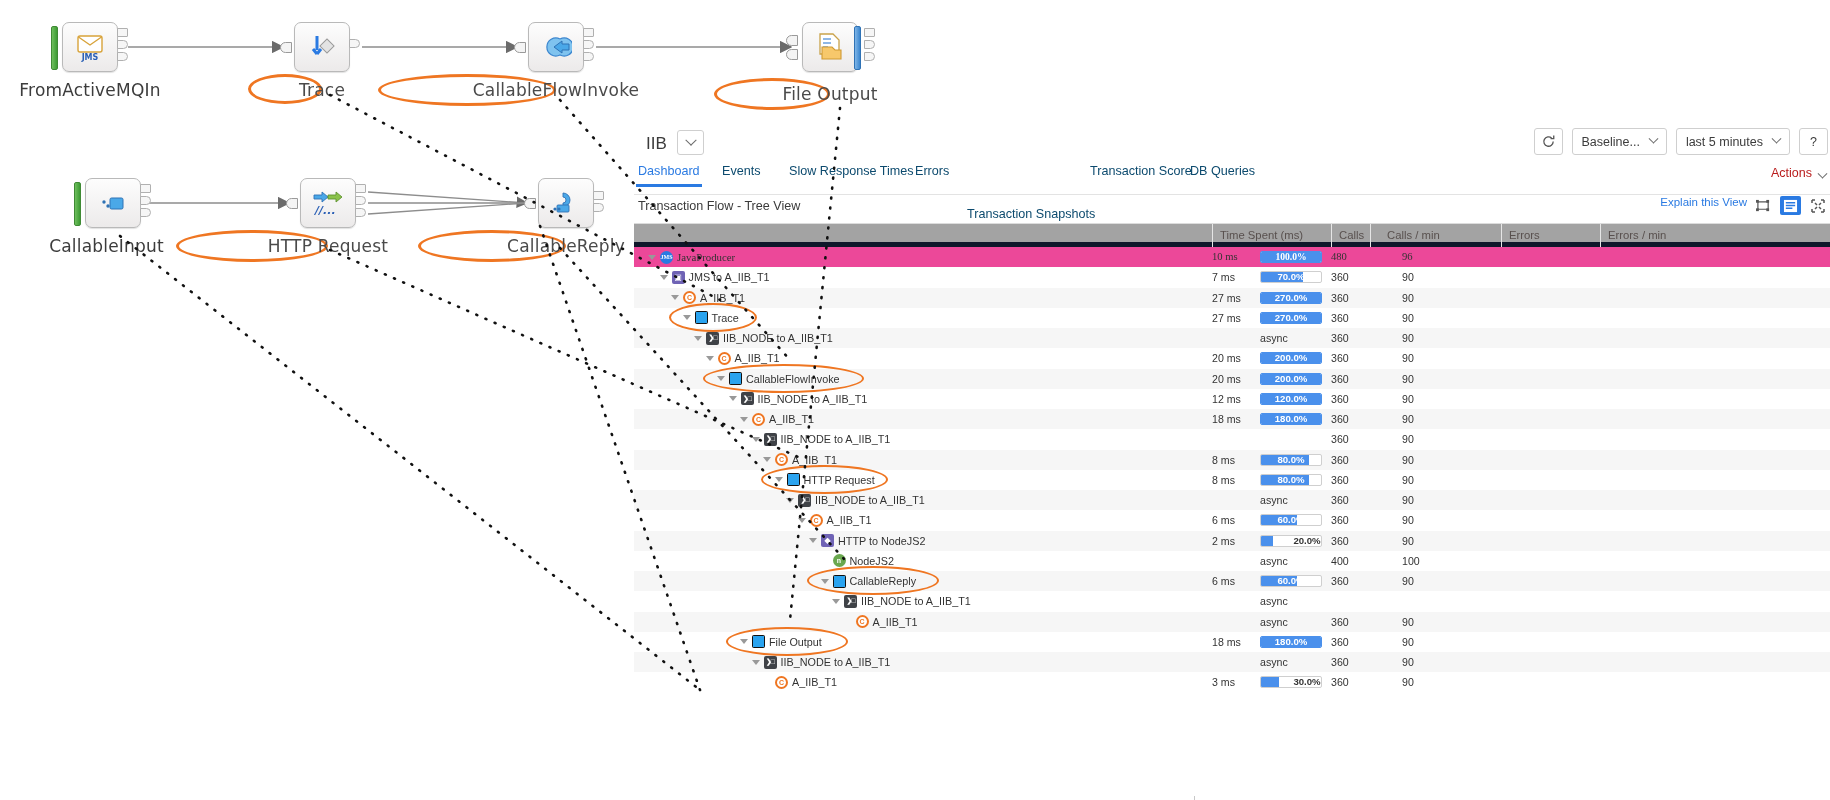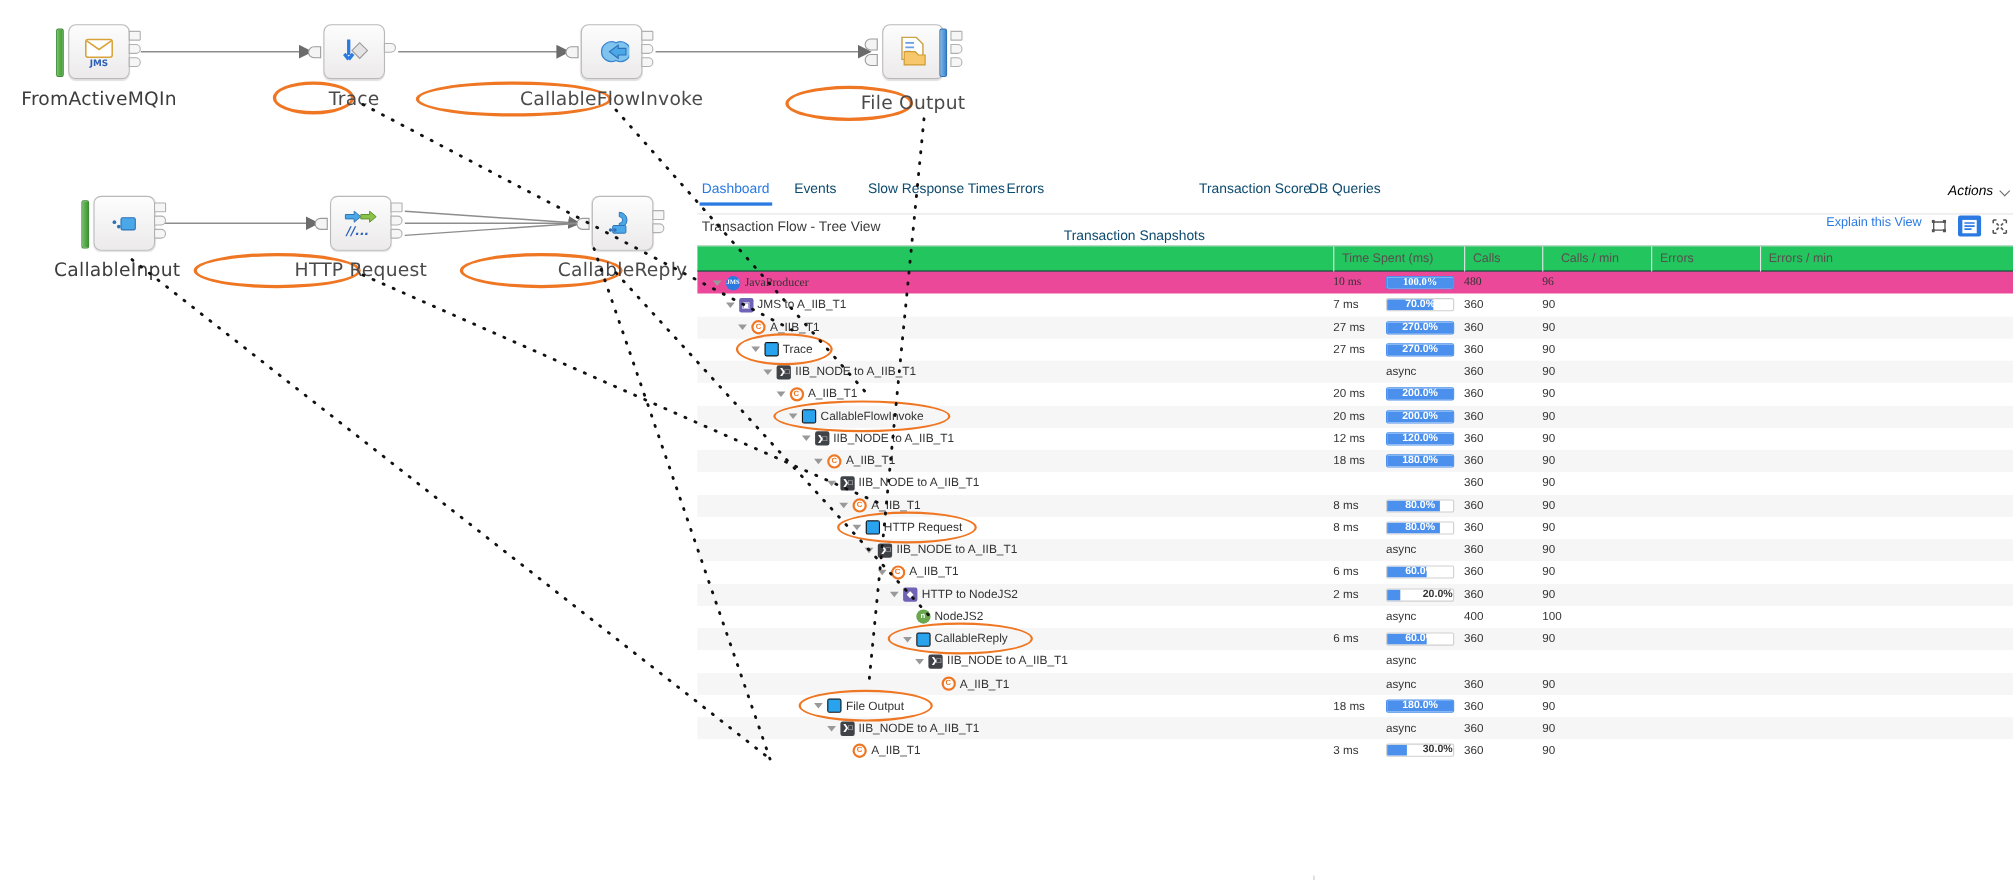--- a/index.html
+++ b/index.html
@@ -74,34 +74,34 @@
     position: absolute; top: 0; font-size: 12.6px; color: #0c4a6e;
     white-space: nowrap; padding-bottom: 9px;
   }
   .tab.active { color: #2a7ae2; }
   .tab.active:after {
     content: ""; position: absolute; left: -2px; right: -2px; bottom: 0;
     height: 3px; background: #2a7ae2;
   }
   .tabs-rule { position: absolute; left: 0; right: 0; bottom: 0; height: 1px; background: #e3e3e3; }
 
-  .actions-row { position: absolute; right: 4px; top: 40px; display: flex; align-items: flex-end; gap: 7px; font-size: 12.5px; color: #000000; font-style: italic; }
+  .actions-row { position: absolute; right: 4px; top: 40px; display: flex; align-items: flex-end; gap: 7px; font-size: 12.5px; color: #b91c1c; }
 
   .subhead { position: absolute; left: 0; top: 69px; width: 100%; height: 28px; }
   .subhead-title { position: absolute; left: 4px; top: 4px; font-size: 12.6px; color: #3a3a3a; }
   .subhead-right { position: absolute; right: 2px; top: 1px; display: flex; align-items: flex-start; gap: 6px; }
   .link { color: #2a7ae2; font-size: 11.5px; }
   .viewbtn { width: 21px; height: 19px; display:flex; align-items:center; justify-content:center; border-radius:2px; }
   .viewbtn.on { background: #2a7ae2; }
 
   
   .tbl { position: absolute; left: 0; top: 97px; right: 0; bottom: 0; }
   .thead {
     position: relative; height: 24px; border-top: 1px solid #dcdcdc;
-    border-bottom: 1px solid #0f172a; background: #22c55e;
+    border-bottom: 5px solid #0f172a; background: #a3a3a3;
   }
   .th {
     position: absolute; top: 0; height: 23px; line-height: 23px;
     font-size: 11.3px; color: #58504e; padding-left: 7px;
     border-left: 1px solid #e6e6e6; white-space: nowrap;
   }
   .rows { position: relative; }
   .row { position: relative; height: 20.25px; }
   .row.odd  { background: #f6f6f6; }
   .row.even { background: #ffffff; }
@@ -295,20 +295,46 @@
       <line x1="840" y1="108" x2="790" y2="620"></line>
       <line x1="330" y1="250" x2="805" y2="460"></line>
       <line x1="560" y1="248" x2="845" y2="560"></line>
       <line x1="120" y1="236" x2="700" y2="690"></line>
       <line x1="540" y1="226" x2="700" y2="690"></line>
     </g>
   </svg>
 
   <div id="panel">
 
+    <div class="panel-top">
+      <div class="app-title">IIB</div>
+      <div class="app-dd">
+        <span class="chev"></span>
+      </div>
+
+      <div class="top-right">
+        <div class="btn icon-only">
+          <svg width="15" height="15" viewBox="0 0 16 16">
+            <path d="M13,8 a5,5 0 1,1 -1.6,-3.6" fill="none" stroke="#555" stroke-width="1.4"></path>
+            <path d="M13.6,1.6 L13.6,5 L10.2,5" fill="none" stroke="#555" stroke-width="1.4"></path>
+          </svg>
+        </div>
+        <div class="btn">
+          <span>Baseline...</span>
+          <span class="chev sm"></span>
+        </div>
+        <div class="btn">
+          <span>last 5 minutes</span>
+          <span class="chev sm"></span>
+        </div>
+        <div class="btn icon-only">
+          <span>?</span>
+        </div>
+      </div>
+    </div>
 
     <div class="tabs">
       <div class="tab active" style="left:4px;">Dashboard</div>
       <div class="tab" style="left:88px;">Events</div>
       <div class="tab" style="left:155px;">Slow Response Times</div>
       <div class="tab" style="left:281px;">Errors</div>
       <div class="tab" style="left:333px;margin-top:43px;">Transaction Snapshots</div>
       <div class="tab" style="left:456px;">Transaction Score</div>
       <div class="tab" style="left:556px;">DB Queries</div>
       <div class="tabs-rule"></div>
@@ -344,21 +370,21 @@
             <path d="M4,4 L6,6 M10,4 L8,6 M4,10 L6,8 M10,10 L8,8" stroke="#555" stroke-width="1.5"></path>
           </svg>
         </span>
       </div>
     </div>
 
     <div class="tbl">
       <div class="thead">
         <div class="th" style="left:578px; width:119px;">Time Spent (ms)</div>
         <div class="th" style="left:697px; width:71px;">Calls</div>
-        <div class="th" style="left:768px; width:99px;padding-left:16px;">Calls / min</div>
+        <div class="th" style="left:736px; width:99px;padding-left:16px;">Calls / min</div>
         <div class="th" style="left:867px; width:99px;">Errors</div>
         <div class="th" style="left:966px; width:120px;">Errors / min</div>
       </div>
       <div class="rows" id="rows">
           <div class="row sel">
             <div class="cell-name" style="left: 14px;">
               <span class="caret"></span>
               <span class="ricon ic-jms">JMS</span>
               <span class="rname">JavaProducer</span>
             </div>

